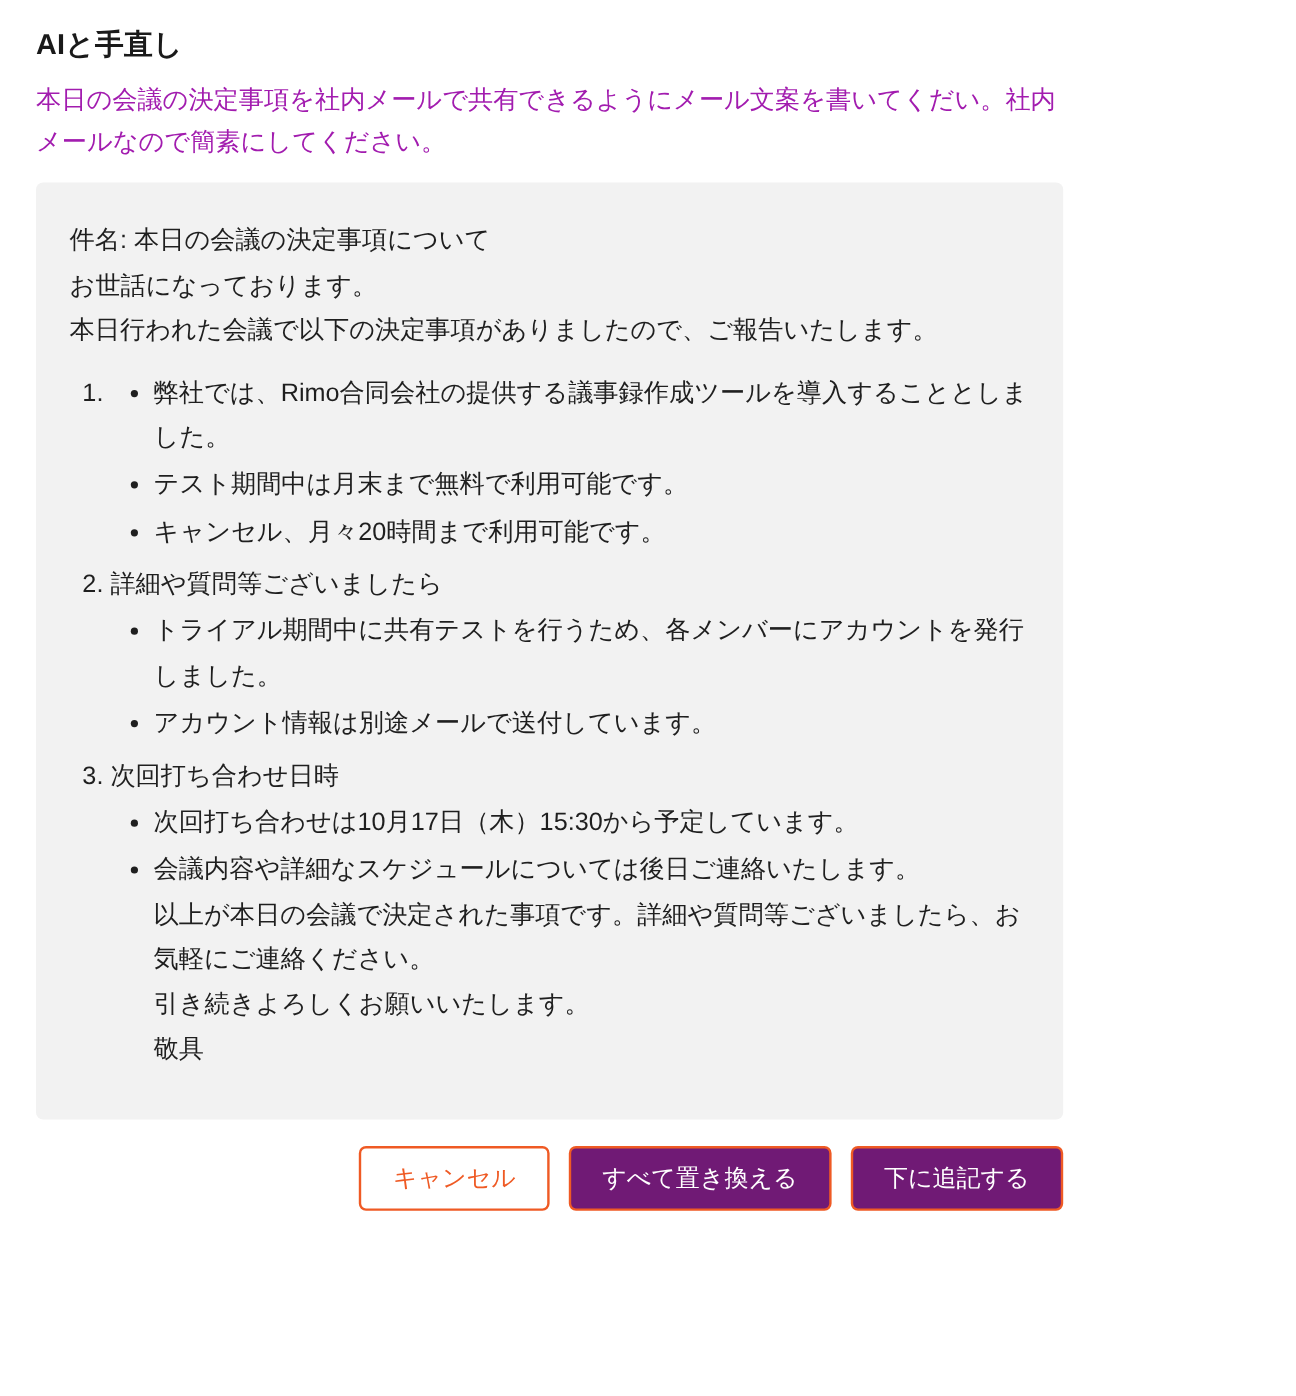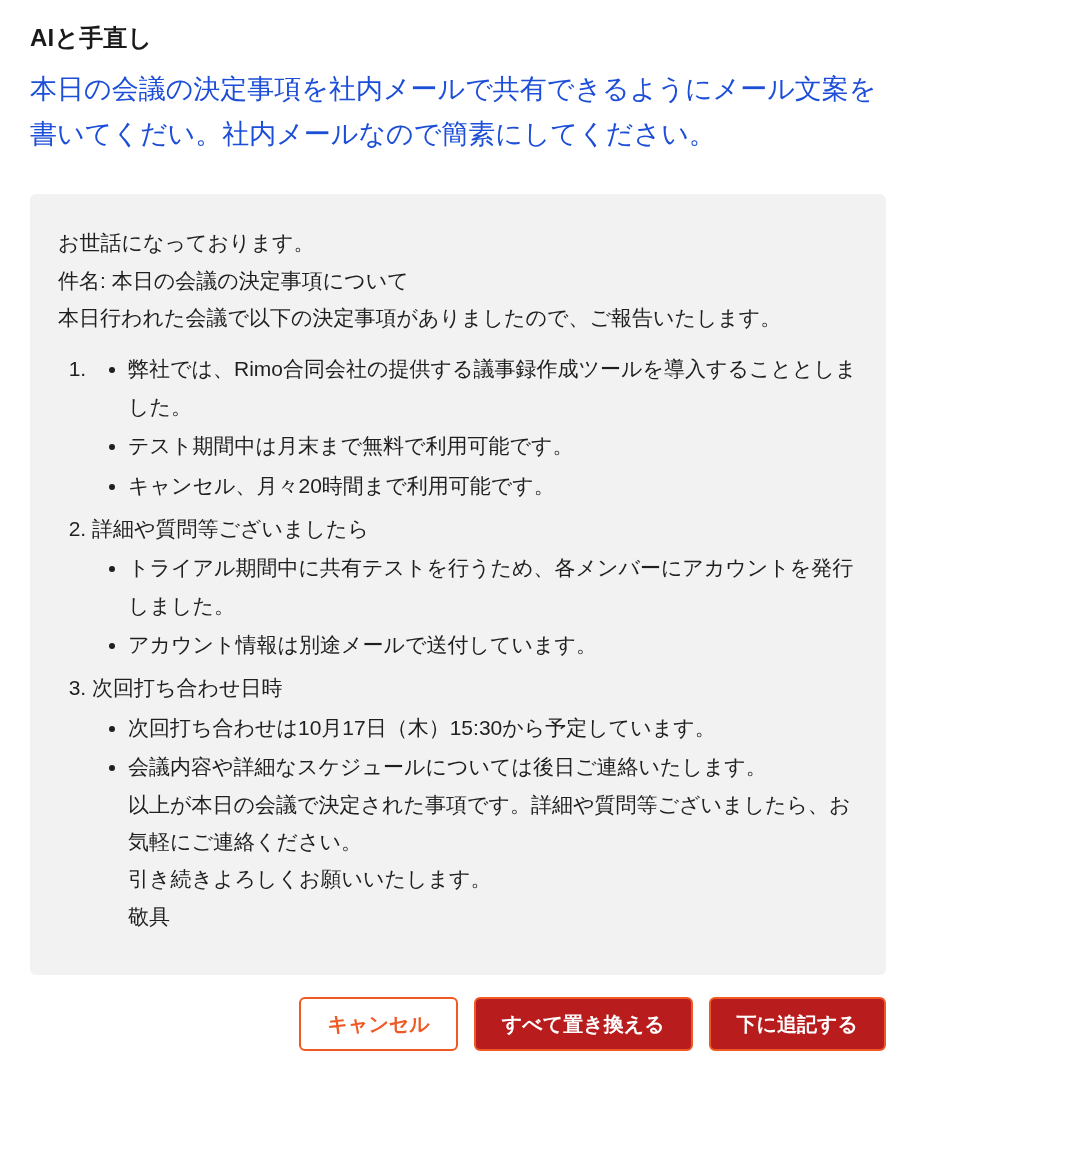--- a/index.html
+++ b/index.html
@@ -21,24 +21,24 @@
   }
   .dialog-title {
     font-size: 24px;
     font-weight: bold;
     color: #1a1a1a;
     letter-spacing: 0.2px;
     margin: 0 0 14px 0;
     line-height: 1.3;
   }
   .dialog-prompt {
-    font-size: 27px;
+    font-size: 21px;
     line-height: 1.65;
-    color: #1d4ed8;
-    margin: 0 0 38px 0;
+    color: #a21caf;
+    margin: 0 0 16px 0;
     max-width: 1020px;
   }
   .result-panel {
     background: #f2f2f2;
     border-radius: 6px;
     padding: 30px 28px 34px 28px;
     margin: 0 0 22px 0;
   }
   .result-body {
     font-size: 21px;
@@ -70,51 +70,51 @@
   .actions {
     display: flex;
     justify-content: flex-end;
     align-items: center;
     gap: 16px;
     padding: 0 0 24px 0;
   }
   .btn {
     font-family: "Liberation Sans", "DejaVu Sans", sans-serif;
     font-size: 20px;
-    font-weight: bold;
+    font-weight: normal;
     border-radius: 6px;
     padding: 13px 26px;
     cursor: pointer;
     line-height: 1.2;
     white-space: nowrap;
   }
   .btn-outline {
     background: #ffffff;
     color: #ef5a24;
     border: 2px solid #ef5a24;
   }
   .btn-solid {
-    background: #b91c1c;
+    background: #701a75;
     color: #ffffff;
     border: 2px solid #ef5a24;
   }
 </style>
 </head>
 <body>
 
 <div class="dialog">
 
   <h1 class="dialog-title">AIと手直し</h1>
 
   <p class="dialog-prompt">本日の会議の決定事項を社内メールで共有できるようにメール文案を書いてくだい。社内メールなので簡素にしてください。</p>
 
   <div class="result-panel">
     <div class="result-body">
+      <p class="para">件名: 本日の会議の決定事項について</p>
       <p class="para">お世話になっております。</p>
-      <p class="para">件名: 本日の会議の決定事項について</p>
       <p class="para">本日行われた会議で以下の決定事項がありましたので、ご報告いたします。</p>
 
       <ol>
         <li>
           <ul>
             <li>弊社では、Rimo合同会社の提供する議事録作成ツールを導入することとしました。</li>
             <li>テスト期間中は月末まで無料で利用可能です。</li>
             <li>キャンセル、月々20時間まで利用可能です。</li>
           </ul>
         </li>

